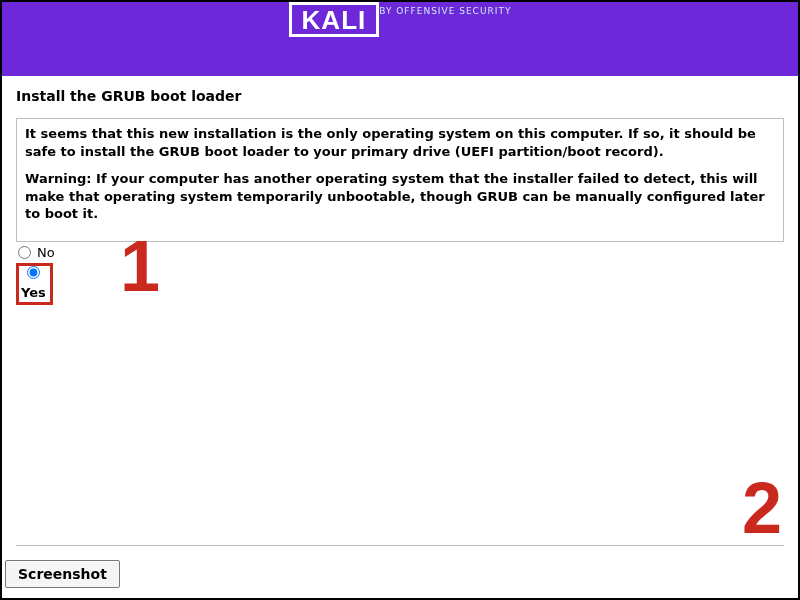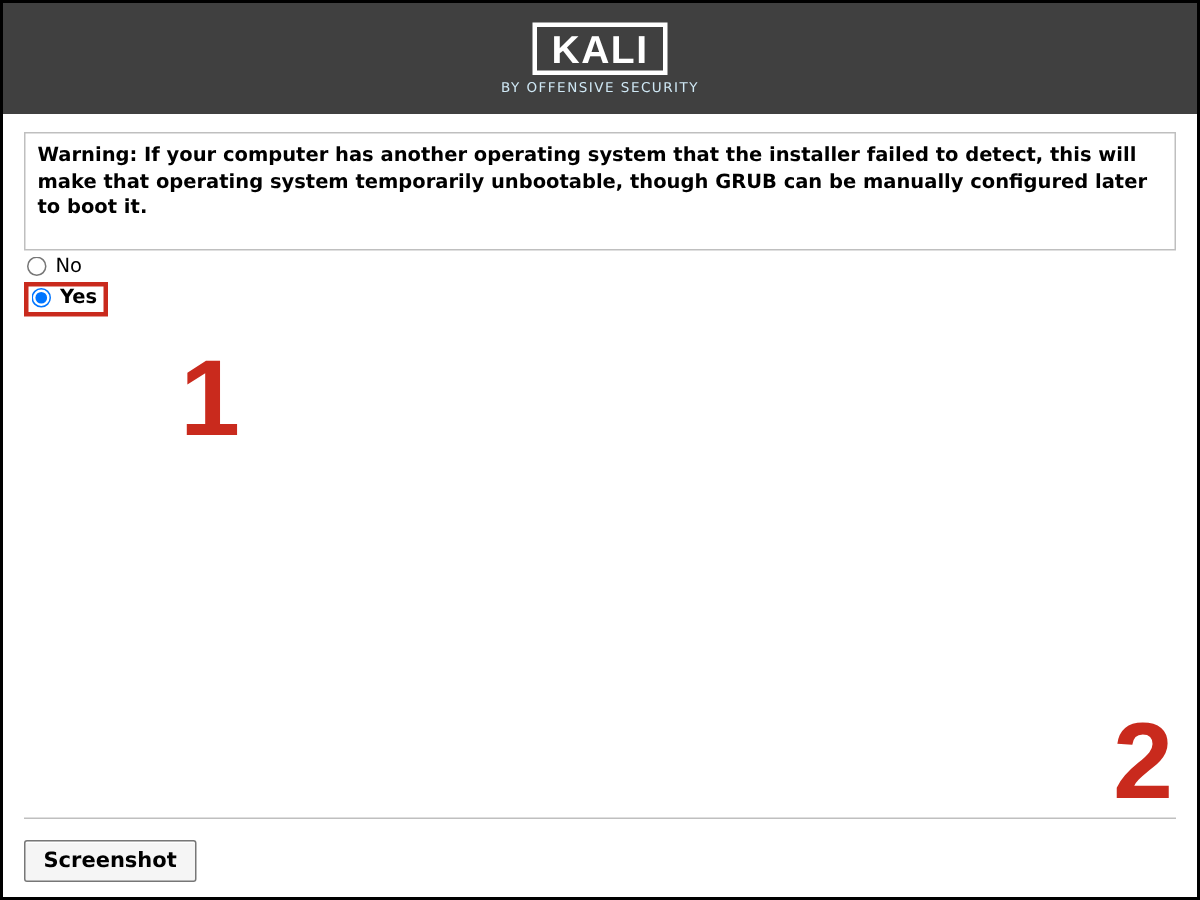--- a/index.html
+++ b/index.html
@@ -6,25 +6,25 @@
     body {
       width: 800px;
       height: 600px;
       font-family: "DejaVu Sans", Arial, sans-serif;
       background: #fff;
       border: 2px solid #000;
       position: relative;
       overflow: hidden;
     }
     .header {
-      background: #404040;
+      background: #6d28d9;
       height: 74px;
       display: flex;
-      flex-direction: column;
-      align-items: center;
+      flex-direction: row;
+      align-items: flex-start;
       justify-content: center;
       color: #fff;
     }
     .logo-box {
       border: 3px solid #fff;
       padding: 2px 10px 1px 10px;
       line-height: 1;
     }
     .logo-text {
       font-size: 26px;
@@ -76,21 +76,21 @@
       border: 3px solid #c92a1d;
       padding: 0px 4px 2px 0px;
       display: inline-flex;
       align-items: center;
       gap: 6px;
       font-weight: bold;
     }
     .footer {
       position: absolute;
       bottom: 10px;
-      left: 14px;
+      left: 3px;
       right: 14px;
       display: flex;
       align-items: center;
     }
     .btn {
       background: #f5f5f5;
       border: 1px solid #777;
       border-radius: 2px;
       padding: 5px 12px;
       font-size: 14px;
@@ -127,33 +127,35 @@
 <body>
 
 <div class="header">
   <div class="logo-box">
     <div class="logo-text">KALI</div>
   </div>
   <div class="logo-sub">BY OFFENSIVE SECURITY</div>
 </div>
 
 <div class="content">
+  <div class="page-title">Install the GRUB boot loader</div>
 
   <div class="panel">
+    <p class="bold-para">It seems that this new installation is the only operating system on this computer. If so, it should be safe to install the GRUB boot loader to your primary drive (UEFI partition/boot record).</p>
     <p class="bold-para">Warning: If your computer has another operating system that the installer failed to detect, this will make that operating system temporarily unbootable, though GRUB can be manually configured later to boot it.</p>
   </div>
 
 
   <label class="radio-row">
     <input type="radio" name="grub" style="">
     <span>No</span>
   </label>
 
   <span class="highlight-yes">
-    <label class="radio-row" style="margin:0;padding:0 0 0 2px;">
+    <label class="radio-row" style="margin:0;padding:0 0 0 2px;flex-direction:column;">
       <input type="radio" name="grub" checked="" style="">
       <span>Yes</span>
     </label>
   </span>
 </div>
 
 <div class="annot annot-1">1</div>
 <div class="annot annot-2">2</div>
 
 <hr class="sep">

